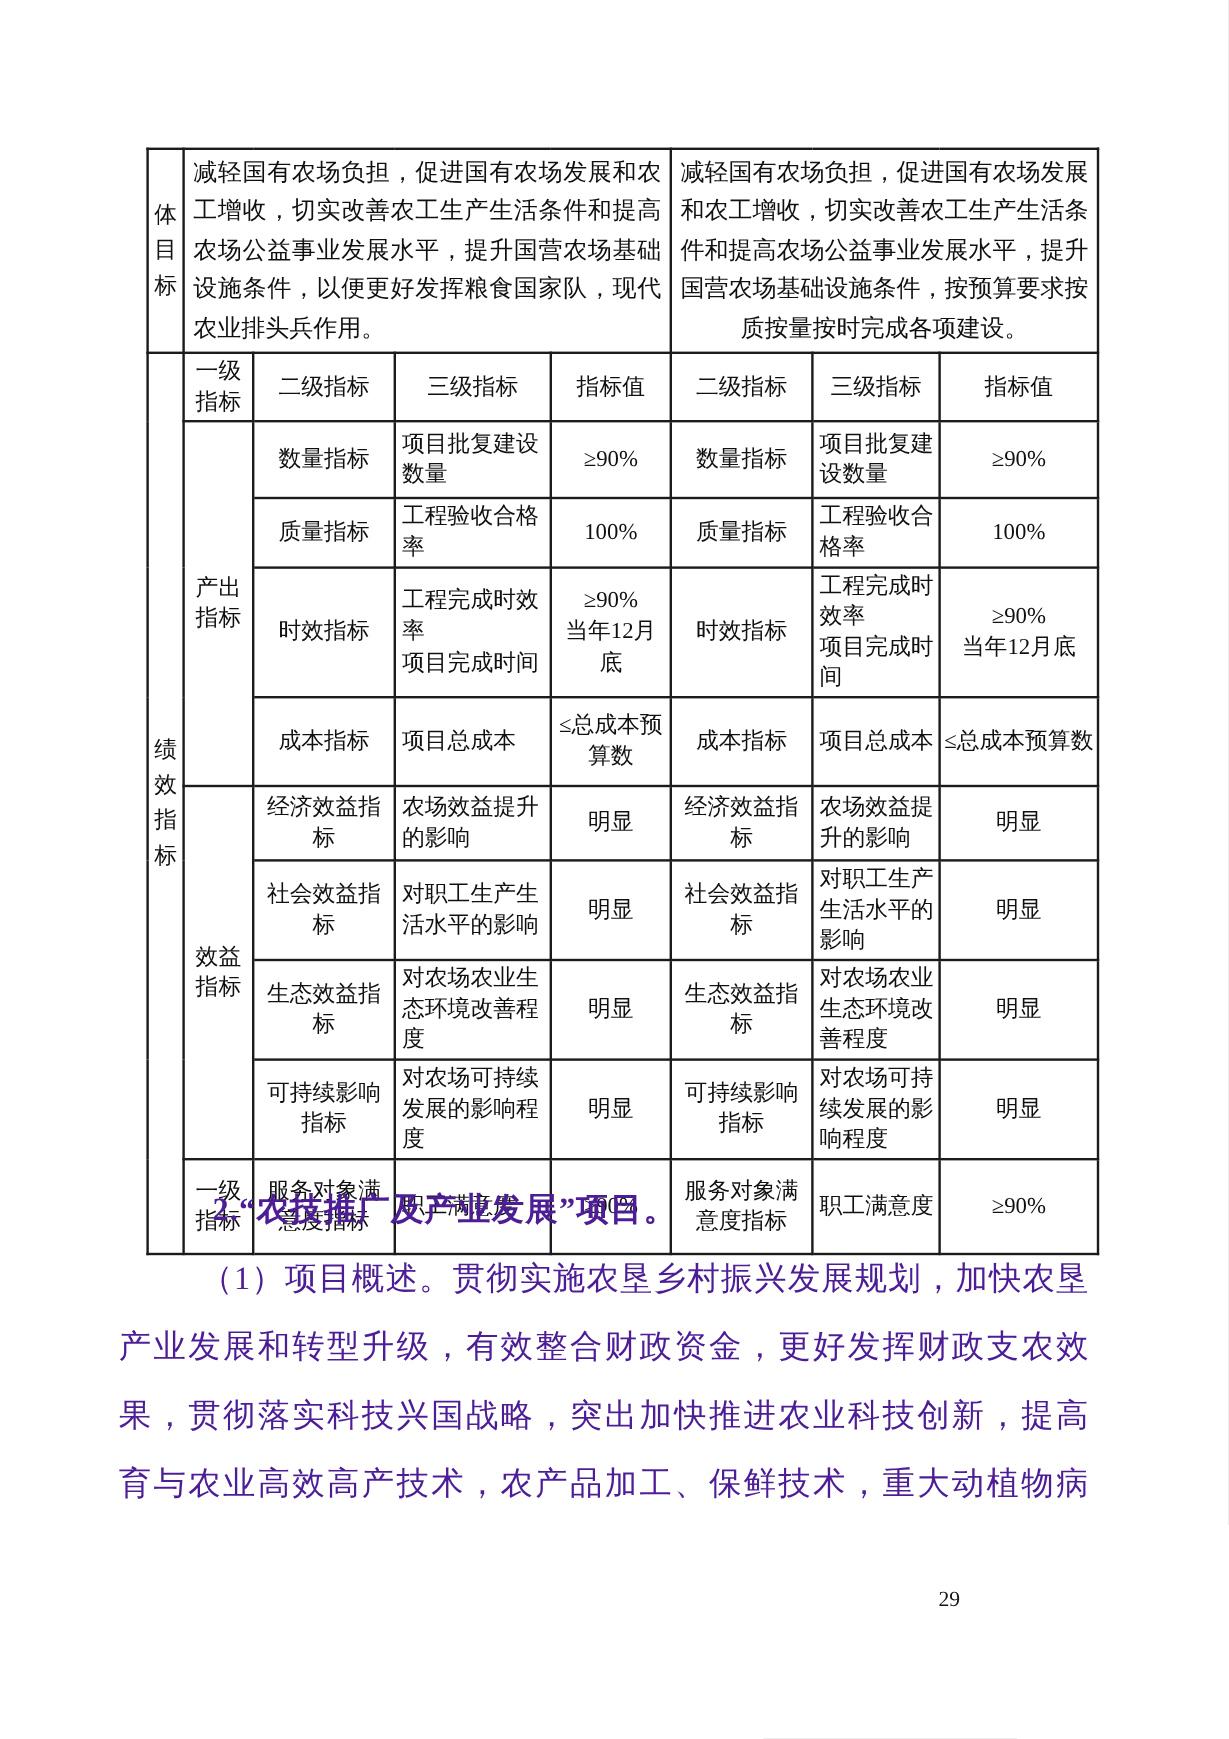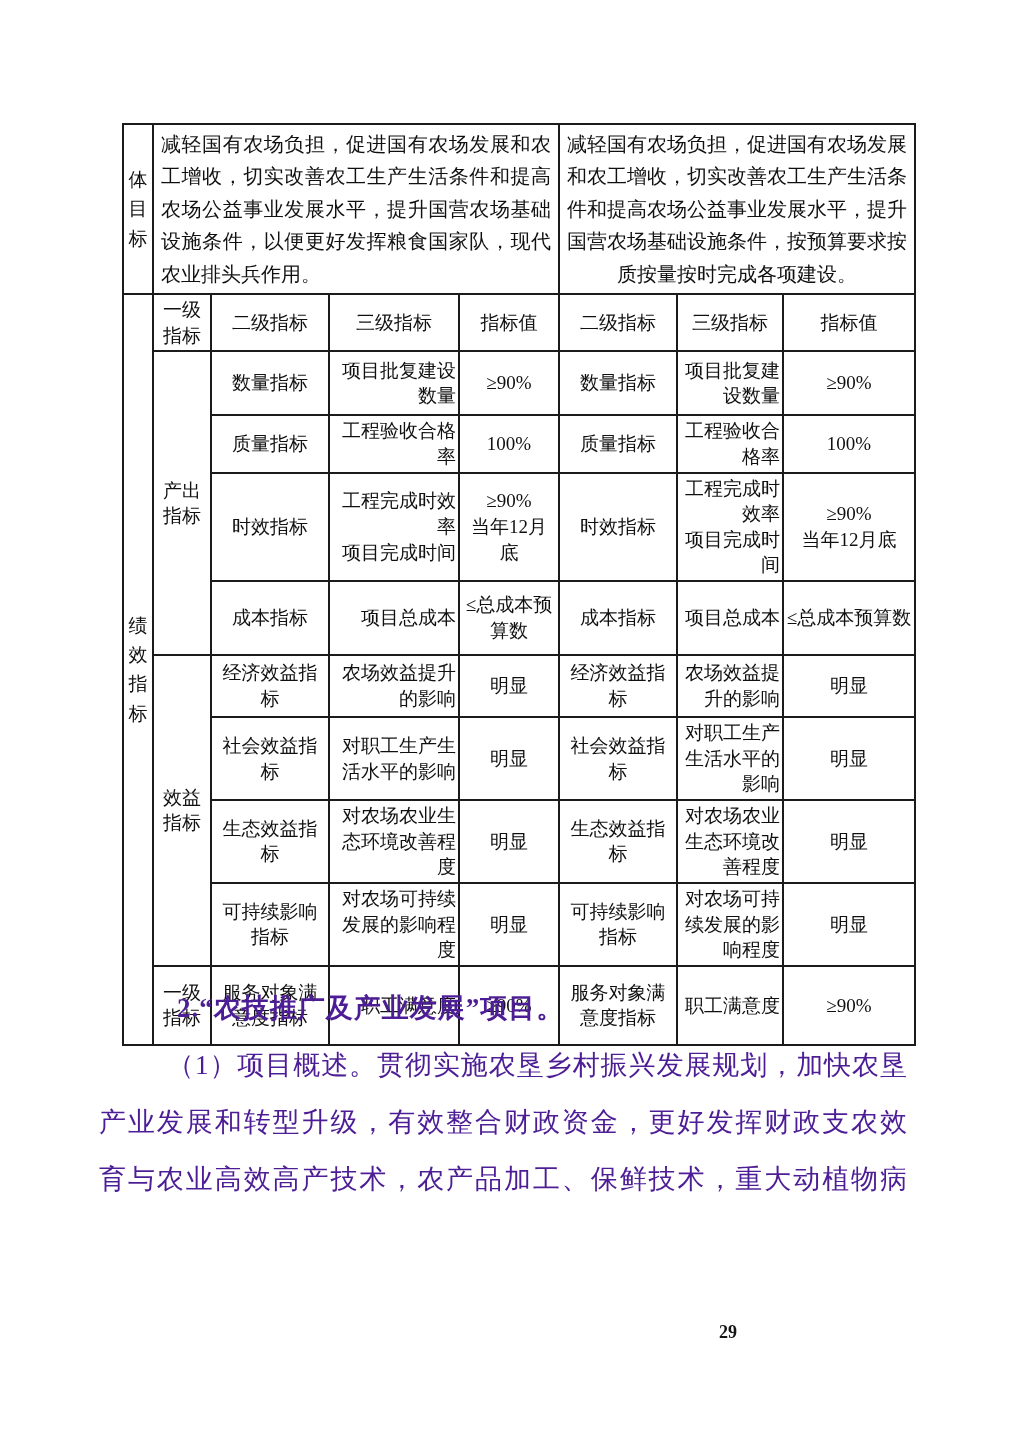--- a/index.html
+++ b/index.html
@@ -38,21 +38,21 @@
     font-size:19px;
   }
   .tbl td.goal{           
     font-size:20px;
     line-height:1.62;
     text-align:justify;
     padding:3px 7px;
   }
   .tbl td.goal.gr{ text-align-last:center; }
   .tbl td.l3{             
-    text-align:right;
+    text-align:left;
     padding:2px 2px 2px 5px;
   }
   .tbl td.hd{ font-size:19px; }
   
   tr.r-goal{height:130px;}
   tr.r-head{height:57px;}
   tr.r1{height:64px;} tr.r2{height:50px;} tr.r3{height:96px;}
   tr.r4{height:74px;padding-left:40px;} tr.r5{height:62px;} tr.r6{height:74px;margin-left:32px;}
   tr.r7{height:80px;margin-top:31px;} tr.r8{height:70px;border-radius:19px;} tr.r9{height:79px;}
   
@@ -69,22 +69,22 @@
   }
   .pline{
     text-align:justify;
     text-align-last:justify;
     height:57px;
     line-height:34px;
     overflow:hidden;
   }
   .pline.first{ padding-left:68px; }
   .pageno{
-    position:absolute;left:719px;top:1322px;
-    font-size:18px;font-weight:bold;
+    position:absolute;left:782px;top:1322px;
+    font-size:18px;font-weight:normal;
   }
 </style>
 </head>
 <body>
 
 <div class="page">
 
   <table class="tbl">
     <colgroup>
       <col style="width:30px">
@@ -199,18 +199,19 @@
         <td class="l3">职工满意度</td>
         <td>≥90%</td>
       </tr>
     </tbody>
   </table>
 
   <div class="content">
     <div class="heading">2.“农技推广及产业发展”项目。</div>
     <div class="pline first">（1）项目概述。贯彻实施农垦乡村振兴发展规划，加快农垦</div>
     <div class="pline">产业发展和转型升级，有效整合财政资金，更好发挥财政支农效</div>
+    <div class="pline">果，贯彻落实科技兴国战略，突出加快推进农业科技创新，提高</div>
     <div class="pline">育与农业高效高产技术，农产品加工、保鲜技术，重大动植物病</div>
   </div>
 
   <div class="pageno">29</div>
 
 </div>
 
 </body></html>

